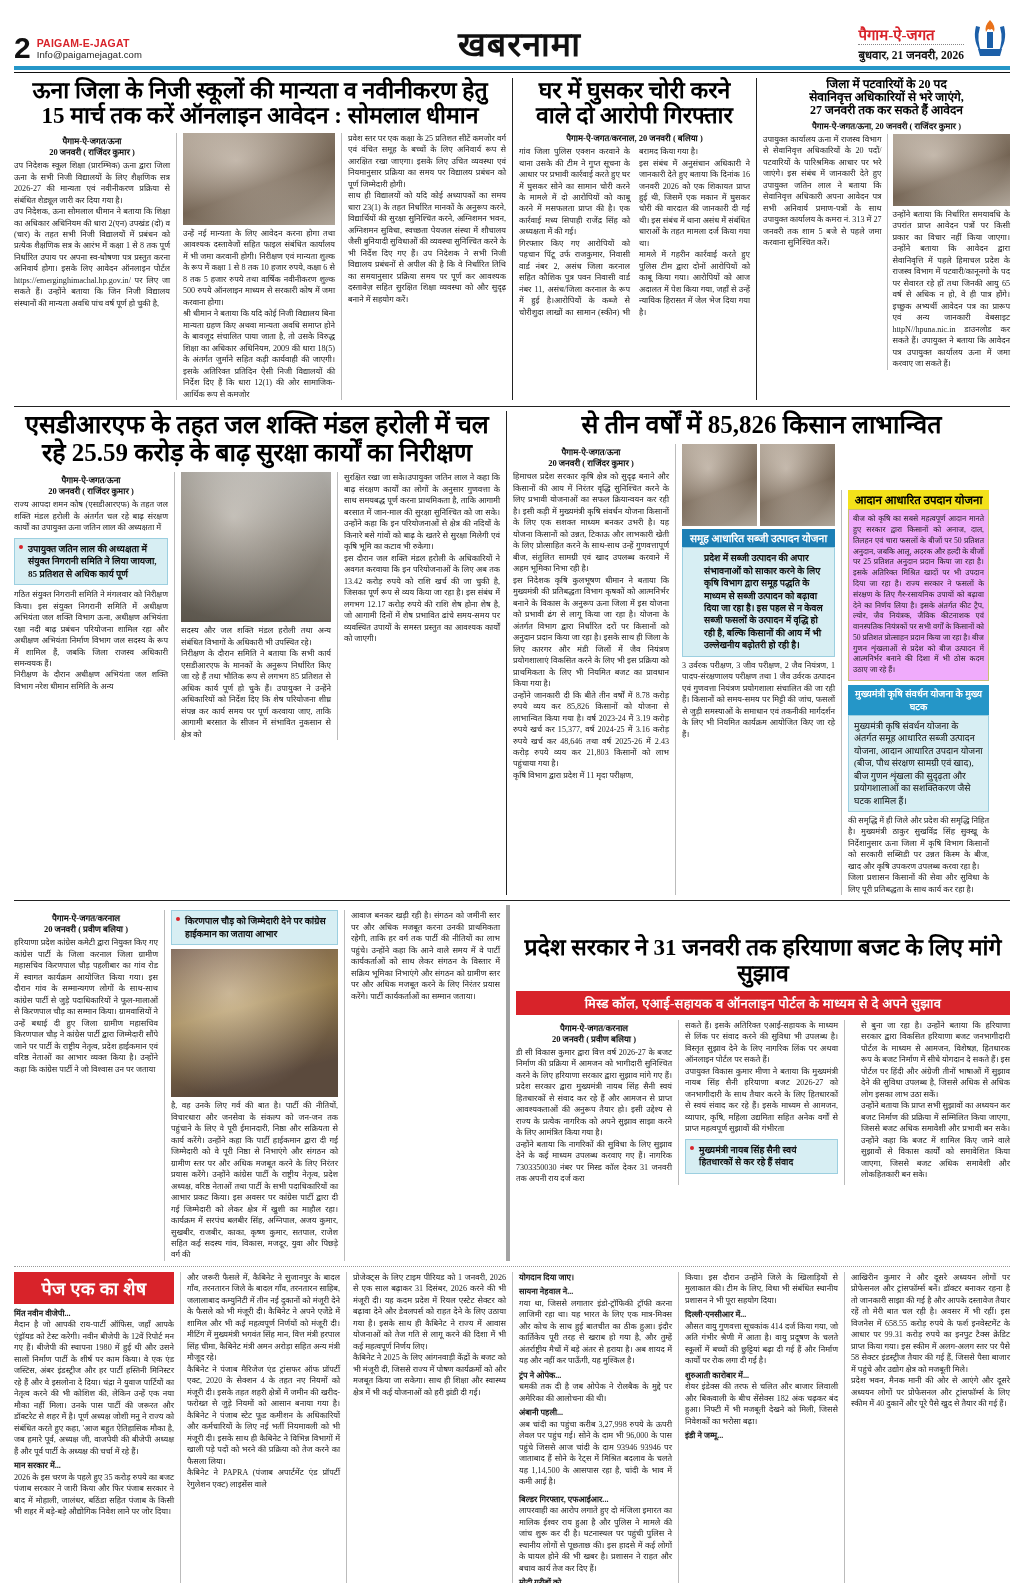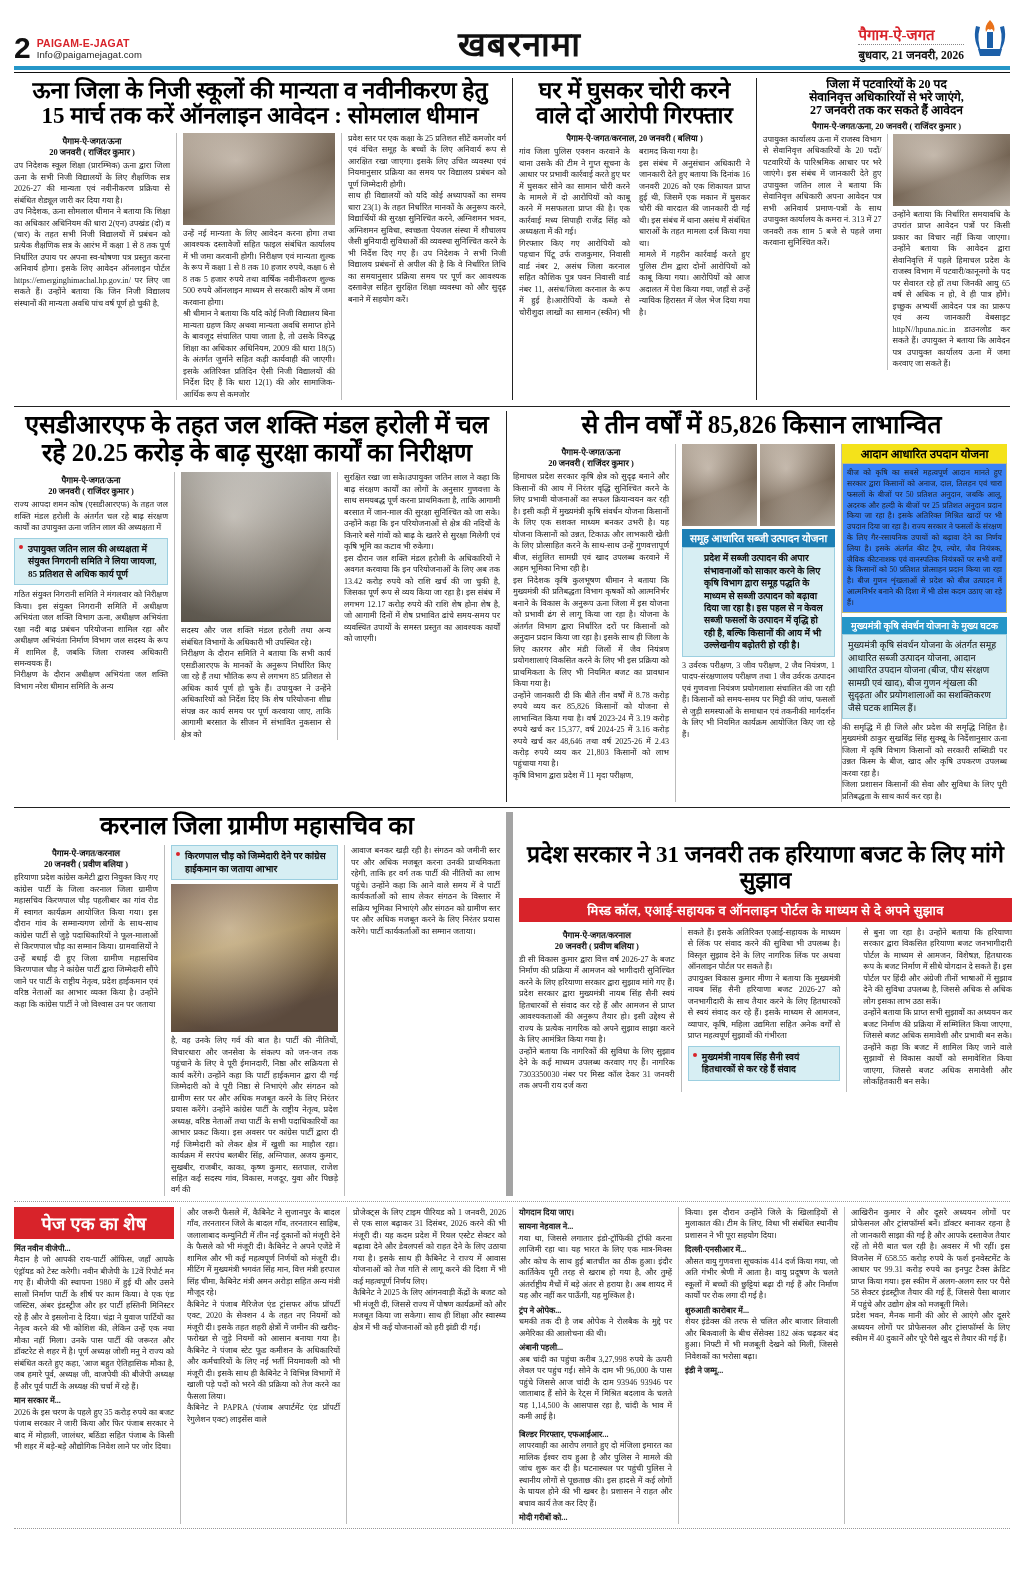--- a/index.html
+++ b/index.html
@@ -53,21 +53,21 @@
   
   .tag-red { background:#d8232a; color:#fff; font-weight:700; text-align:center; padding:3px 4px; font-size:13px; letter-spacing:.3px; }
   .tag-blue { background:#1c7fb5; color:#fff; font-weight:700; text-align:center; padding:2px 4px; font-size:10.5px; }
   .tag-yellow { background:#f4e21a; color:#000; font-weight:700; text-align:center; padding:2px 4px; font-size:11.5px; }
   .tag-cyan { background:#2596c8; color:#fff; font-weight:700; text-align:center; padding:2px 4px; font-size:9.5px; }
 
   
   .callout { background:#d7eef3; border:1px solid #9ccfe0; padding:4px 5px 4px 13px; position: relative; font-size:9.2px; font-weight:700; line-height:1.35; }
   .callout .dot { position:absolute; left:4px; top:6px; width:4px; height:4px; border-radius:50%; background:#d8232a; }
 
-  .box-yellow { background:#3b82f6; border:1px solid #c9bf72; padding:4px; }
+  .box-yellow { background:#f0abfc; border:1px solid #c9bf72; padding:4px; }
 </style>
 </head>
 <body>
 
 <div class="page">
 
   <div class="masthead">
     <div class="mh-left">
       <div class="pagenum">2</div>
       <div class="mh-left-txt">
@@ -148,21 +148,21 @@
       </div>
     </div>
   </div>
 
   <div class="hr-sol" style="margin-top:6px;"></div>
 
   <div style="display:flex;">
 
     <div style="width:492px; padding-right:6px;">
       <div class="hl hl-xl">एसडीआरएफ के तहत जल शक्ति मंडल हरोली में चल</div>
-      <div class="hl hl-xl">रहे 20.25 करोड़ के बाढ़ सुरक्षा कार्यों का निरीक्षण</div>
+      <div class="hl hl-xl">रहे 25.59 करोड़ के बाढ़ सुरक्षा कार्यों का निरीक्षण</div>
       <div style="display:flex; margin-top:5px;">
         <div style="width:160px; padding-right:6px;">
           <div class="byline">पैगाम-ऐ-जगत/ऊना</div>
           <div class="byline" style="margin-top:-2px;">20 जनवरी ( राजिंदर कुमार )</div>
           <div class="body">राज्य आपदा शमन कोष (एसडीआरएफ) के तहत जल शक्ति मंडल हरोली के अंतर्गत चल रहे बाढ़ संरक्षण कार्यों का उपायुक्त ऊना जतिन लाल की अध्यक्षता में</div>
           <div class="callout" style="margin:4px 0;">
             <span class="dot"></span>
             <span>उपायुक्त जतिन लाल की अध्यक्षता में संयुक्त निगरानी समिति ने लिया जायजा, 85 प्रतिशत से अधिक कार्य पूर्ण</span>
           </div>
           <div class="body" style="white-space:pre-line;">गठित संयुक्त निगरानी समिति ने मंगलवार को निरीक्षण किया। इस संयुक्त निगरानी समिति में अधीक्षण अभियंता जल शक्ति विभाग ऊना, अधीक्षण अभियंता रक्षा नदी बाढ़ प्रबंधन परियोजना शामिल रहा और अधीक्षण अभियंता निर्माण विभाग जल सदस्य के रूप में शामिल हैं, जबकि जिला राजस्व अधिकारी समन्वयक हैं।
@@ -195,63 +195,62 @@
           <div style="display:flex; gap:3px; margin-bottom:3px;">
             <div class="photo portrait" style="width:50%;height:82px;"></div>
             <div class="photo portrait" style="width:50%;height:82px;"></div>
           </div>
           <div class="tag-blue">समूह आधारित सब्जी उत्पादन योजना</div>
           <div class="callout" style="padding-left:21px;margin-bottom:3px;font-family:Liberation Serif, serif;">
             <span>प्रदेश में सब्जी उत्पादन की अपार संभावनाओं को साकार करने के लिए कृषि विभाग द्वारा समूह पद्धति के माध्यम से सब्जी उत्पादन को बढ़ावा दिया जा रहा है। इस पहल से न केवल सब्जी फसलों के उत्पादन में वृद्धि हो रही है, बल्कि किसानों की आय में भी उल्लेखनीय बढ़ोतरी हो रही है।</span>
           </div>
           <div class="body">3 उर्वरक परीक्षण, 3 जीव परीक्षण, 2 जैव नियंत्रण, 1 पादप-संरक्षणालय परीक्षण तथा 1 जैव उर्वरक उत्पादन एवं गुणवत्ता नियंत्रण प्रयोगशाला संचालित की जा रही हैं। किसानों को समय-समय पर मिट्टी की जांच, फसलों से जुड़ी समस्याओं के समाधान एवं तकनीकी मार्गदर्शन के लिए भी नियमित कार्यक्रम आयोजित किए जा रहे हैं।</div>
         </div>
-        <div style="width:166px; " class="vsep">
+        <div style="width:148px; padding-left:6px;margin-top:46px;" class="vsep">
           <div class="tag-yellow">आदान आधारित उपदान योजना</div>
           <div class="box-yellow" style="margin-bottom:4px;">
             <div class="body" style="font-size:7.6px;">बीज को कृषि का सबसे महत्वपूर्ण आदान मानते हुए सरकार द्वारा किसानों को अनाज, दाल, तिलहन एवं चारा फसलों के बीजों पर 50 प्रतिशत अनुदान, जबकि आलू, अदरक और हल्दी के बीजों पर 25 प्रतिशत अनुदान प्रदान किया जा रहा है। इसके अतिरिक्त मिश्रित खादों पर भी उपदान दिया जा रहा है। राज्य सरकार ने फसलों के संरक्षण के लिए गैर-रसायनिक उपायों को बढ़ावा देने का निर्णय लिया है। इसके अंतर्गत कीट ट्रैप, ल्योर, जैव नियंत्रक, जैविक कीटनाशक एवं वानस्पतिक नियंत्रकों पर सभी वर्गों के किसानों को 50 प्रतिशत प्रोत्साहन प्रदान किया जा रहा है। बीज गुणन शृंखलाओं से प्रदेश को बीज उत्पादन में आत्मनिर्भर बनाने की दिशा में भी ठोस कदम उठाए जा रहे हैं।</div>
           </div>
           <div class="tag-cyan">मुख्यमंत्री कृषि संवर्धन योजना के मुख्य घटक</div>
           <div class="callout" style="padding-left:5px;margin-bottom:3px;">
             <span style="font-weight:400;">मुख्यमंत्री कृषि संवर्धन योजना के अंतर्गत समूह आधारित सब्जी उत्पादन योजना, आदान आधारित उपदान योजना (बीज, पौध संरक्षण सामग्री एवं खाद), बीज गुणन शृंखला की सुदृढ़ता और प्रयोगशालाओं का सशक्तिकरण जैसे घटक शामिल हैं।</span>
           </div>
           <div class="body" style="white-space:pre-line;">की समृद्धि में ही जिले और प्रदेश की समृद्धि निहित है। मुख्यमंत्री ठाकुर सुखविंद्र सिंह सुक्खू के निर्देशानुसार ऊना जिला में कृषि विभाग किसानों को सरकारी सब्सिडी पर उन्नत किस्म के बीज, खाद और कृषि उपकरण उपलब्ध करवा रहा है।
 जिला प्रशासन किसानों की सेवा और सुविधा के लिए पूरी प्रतिबद्धता के साथ कार्य कर रहा है।</div>
         </div>
       </div>
     </div>
   </div>
 
   <div class="hr-sol" style="margin-top:5px;"></div>
 
   <div style="display:flex;">
 
     <div style="width:492px; padding-right:6px;">
-      <div class="hl hl-xl">करनाल जिला ग्रामीण महासचिव का</div>
       <div style="display:flex; margin-top:5px;">
         <div style="width:150px; padding-right:6px;">
           <div class="byline">पैगाम-ऐ-जगत/करनाल</div>
           <div class="byline" style="margin-top:-2px;">20 जनवरी ( प्रवीण बलिया )</div>
           <div class="body">हरियाणा प्रदेश कांग्रेस कमेटी द्वारा नियुक्त किए गए कांग्रेस पार्टी के जिला करनाल जिला ग्रामीण महासचिव किरणपाल चौड़ पहलीबार का गांव रोड में स्वागत कार्यक्रम आयोजित किया गया। इस दौरान गांव के सम्मान्यगण लोगों के साथ-साथ कांग्रेस पार्टी से जुड़े पदाधिकारियों ने फूल-मालाओं से किरणपाल चौड़ का सम्मान किया। ग्रामवासियों ने उन्हें बधाई दी हुए जिला ग्रामीण महासचिव किरणपाल चौड़ ने कांग्रेस पार्टी द्वारा जिम्मेदारी सौंपे जाने पर पार्टी के राष्ट्रीय नेतृत्व, प्रदेश हाईकमान एवं वरिष्ठ नेताओं का आभार व्यक्त किया है। उन्होंने कहा कि कांग्रेस पार्टी ने जो विश्वास उन पर जताया</div>
         </div>
         <div style="width:180px; padding:0 6px;" class="vsep">
           <div class="callout" style="margin-bottom:4px;">
             <span class="dot"></span>
             <span>किरणपाल चौड़ को जिम्मेदारी देने पर कांग्रेस हाईकमान का जताया आभार</span>
           </div>
           <div class="photo crowd" style="width:100%;height:148px;margin-bottom:3px;"></div>
           <div class="body">है, वह उनके लिए गर्व की बात है। पार्टी की नीतियों, विचारधारा और जनसेवा के संकल्प को जन-जन तक पहुंचाने के लिए वे पूरी ईमानदारी, निष्ठा और सक्रियता से कार्य करेंगे। उन्होंने कहा कि पार्टी हाईकमान द्वारा दी गई जिम्मेदारी को वे पूरी निष्ठा से निभाएंगे और संगठन को ग्रामीण स्तर पर और अधिक मजबूत करने के लिए निरंतर प्रयास करेंगे। उन्होंने कांग्रेस पार्टी के राष्ट्रीय नेतृत्व, प्रदेश अध्यक्ष, वरिष्ठ नेताओं तथा पार्टी के सभी पदाधिकारियों का आभार प्रकट किया। इस अवसर पर कांग्रेस पार्टी द्वारा दी गई जिम्मेदारी को लेकर क्षेत्र में खुशी का माहौल रहा। कार्यक्रम में सरपंच बलबीर सिंह, अग्निपाल, अजय कुमार, सुखबीर, राजबीर, काका, कृष्ण कुमार, सतपाल, राजेश सहित कई सदस्य गांव, विकास, मजदूर, युवा और पिछड़े वर्ग की</div>
         </div>
         <div style="width:156px; padding-left:6px;" class="vsep">
           <div class="body">आवाज बनकर खड़ी रही है। संगठन को जमीनी स्तर पर और अधिक मजबूत करना उनकी प्राथमिकता रहेगी, ताकि हर वर्ग तक पार्टी की नीतियों का लाभ पहुंचे। उन्होंने कहा कि आने वाले समय में वे पार्टी कार्यकर्ताओं को साथ लेकर संगठन के विस्तार में सक्रिय भूमिका निभाएंगे और संगठन को ग्रामीण स्तर पर और अधिक मजबूत करने के लिए निरंतर प्रयास करेंगे। पार्टी कार्यकर्ताओं का सम्मान जताया।</div>
         </div>
       </div>
     </div>
 
-    <div style="width:506px; padding-left:6px; border-left:7px solid #a3a3a3;">
+    <div style="width:506px; padding-left:6px; border-left:4px solid #a3a3a3;">
       <div class="hl hl-lg" style="margin-top:30px;">प्रदेश सरकार ने 31 जनवरी तक हरियाणा बजट के लिए मांगे सुझाव</div>
       <div class="tag-red" style="margin-top:4px;">मिस्ड कॉल, एआई-सहायक व ऑनलाइन पोर्टल के माध्यम से दे अपने सुझाव</div>
       <div style="display:flex; margin-top:5px;">
         <div style="width:162px; padding-right:6px;">
           <div class="byline">पैगाम-ऐ-जगत/करनाल</div>
           <div class="byline" style="margin-top:-2px;">20 जनवरी ( प्रवीण बलिया )</div>
           <div class="body" style="white-space:pre-line;">डी सी विकास कुमार द्वारा वित्त वर्ष 2026-27 के बजट निर्माण की प्रक्रिया में आमजन को भागीदारी सुनिश्चित करने के लिए हरियाणा सरकार द्वारा सुझाव मांगे गए हैं। प्रदेश सरकार द्वारा मुख्यमंत्री नायब सिंह सैनी स्वयं हितधारकों से संवाद कर रहे हैं और आमजन से प्राप्त आवश्यकताओं की अनुरूप तैयार हो। इसी उद्देश्य से राज्य के प्रत्येक नागरिक को अपने सुझाव साझा करने के लिए आमंत्रित किया गया है।
 उन्होंने बताया कि नागरिकों की सुविधा के लिए सुझाव देने के कई माध्यम उपलब्ध करवाए गए हैं। नागरिक 7303350030 नंबर पर मिस्ड कॉल देकर 31 जनवरी तक अपनी राय दर्ज करा</div>
         </div>
         <div style="width:166px; padding:0 6px;" class="vsep">

